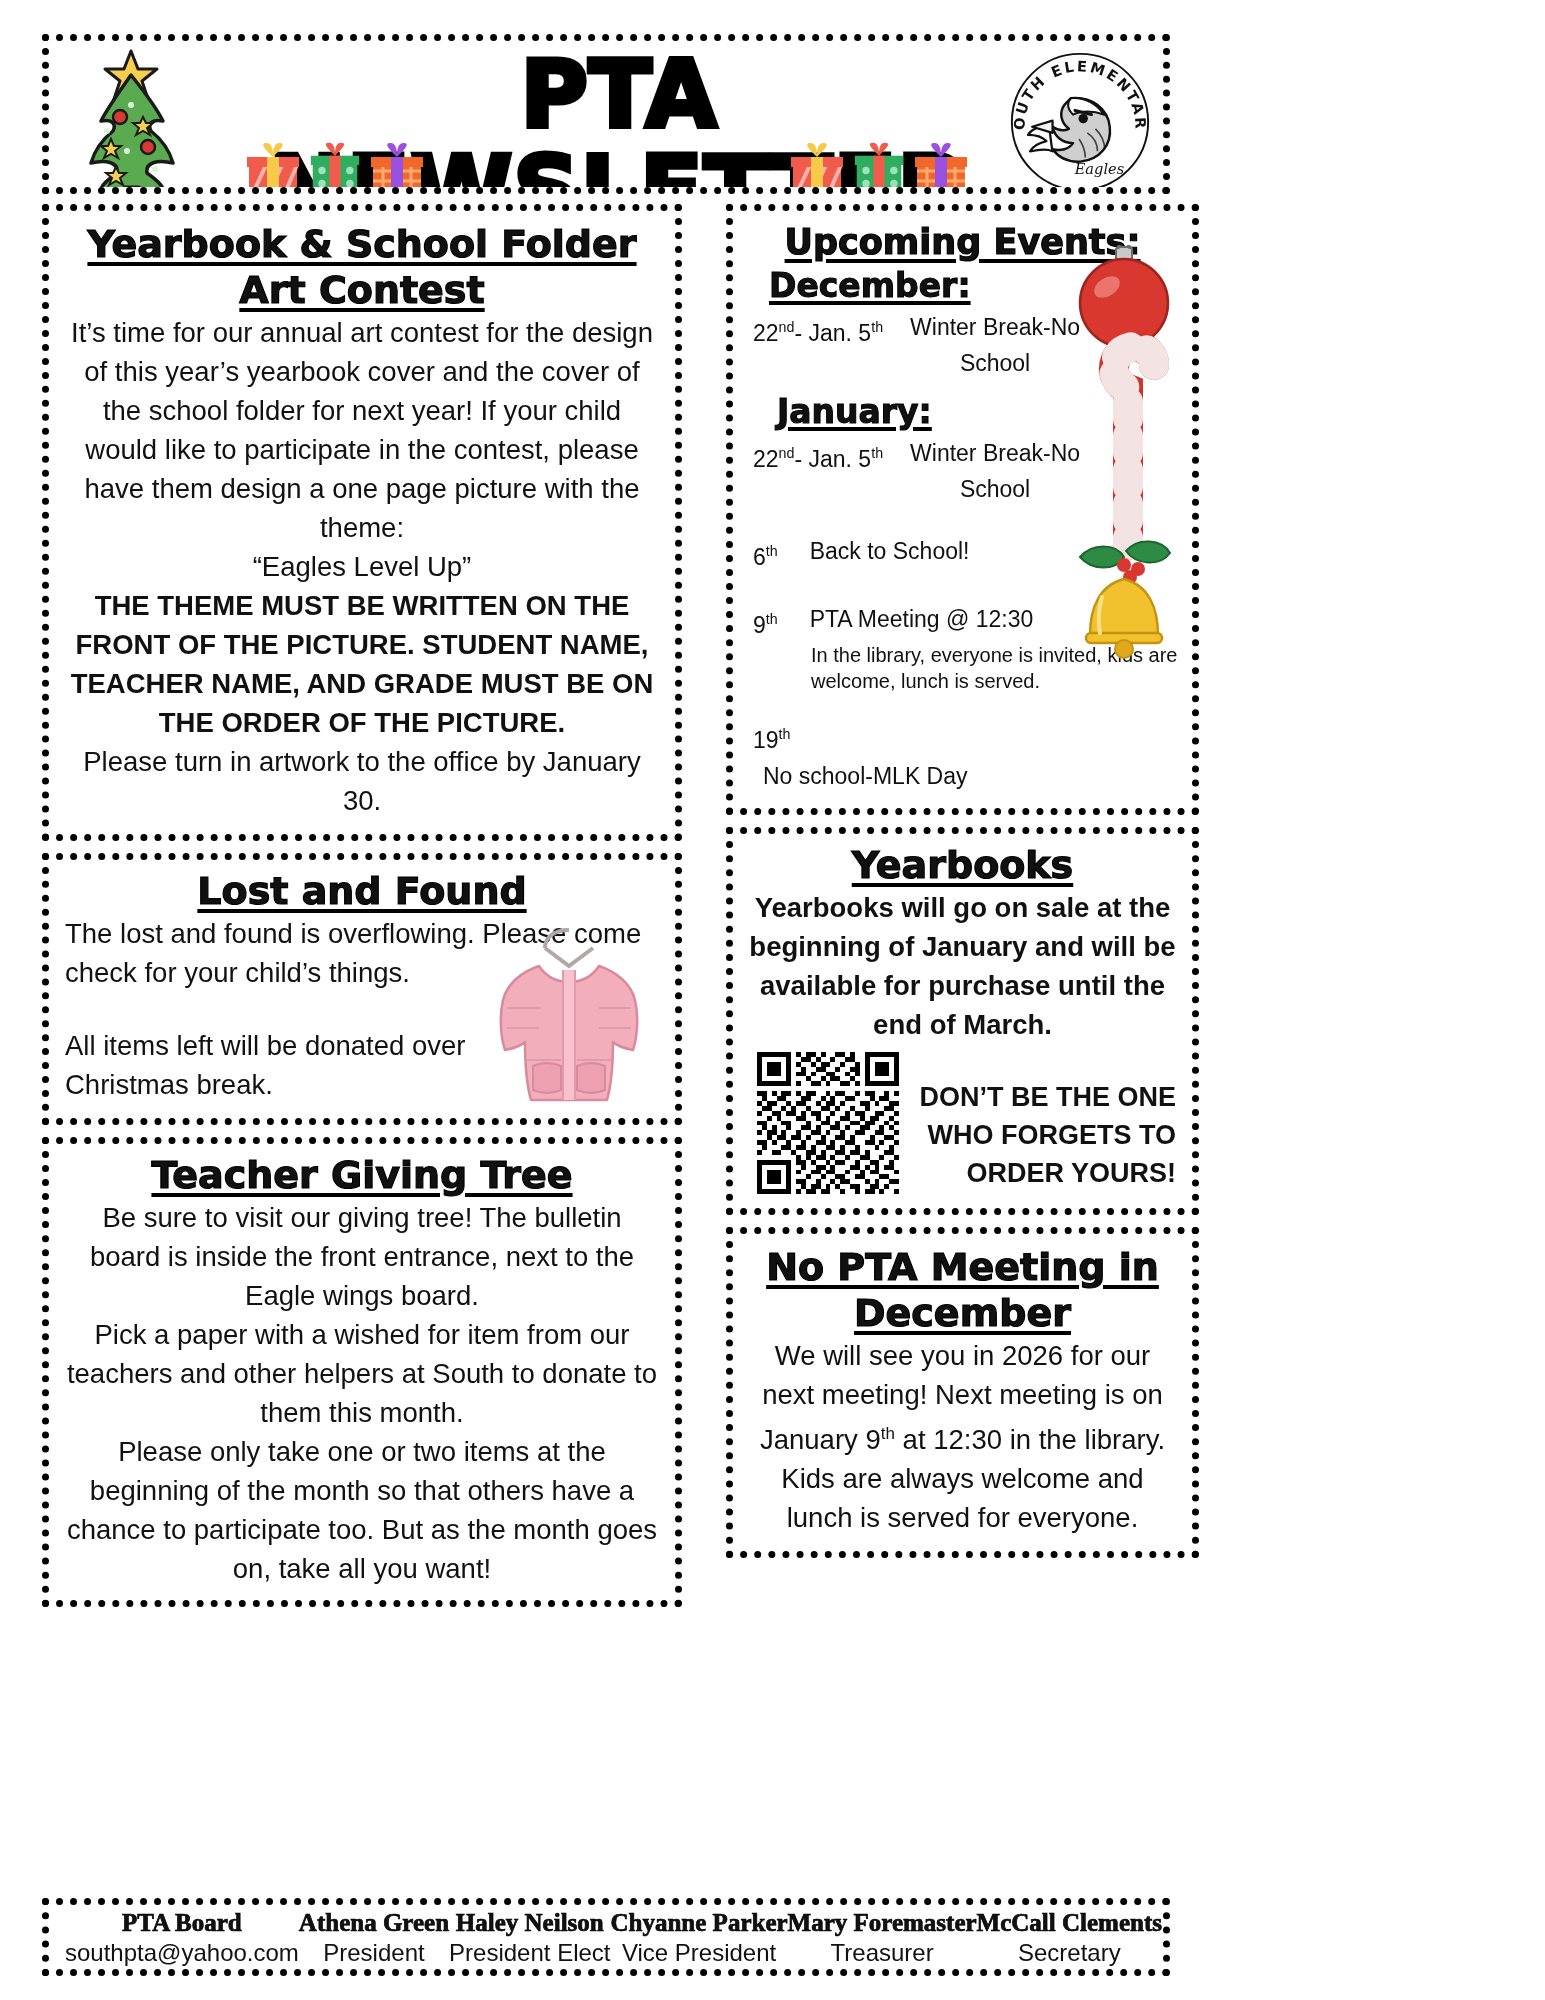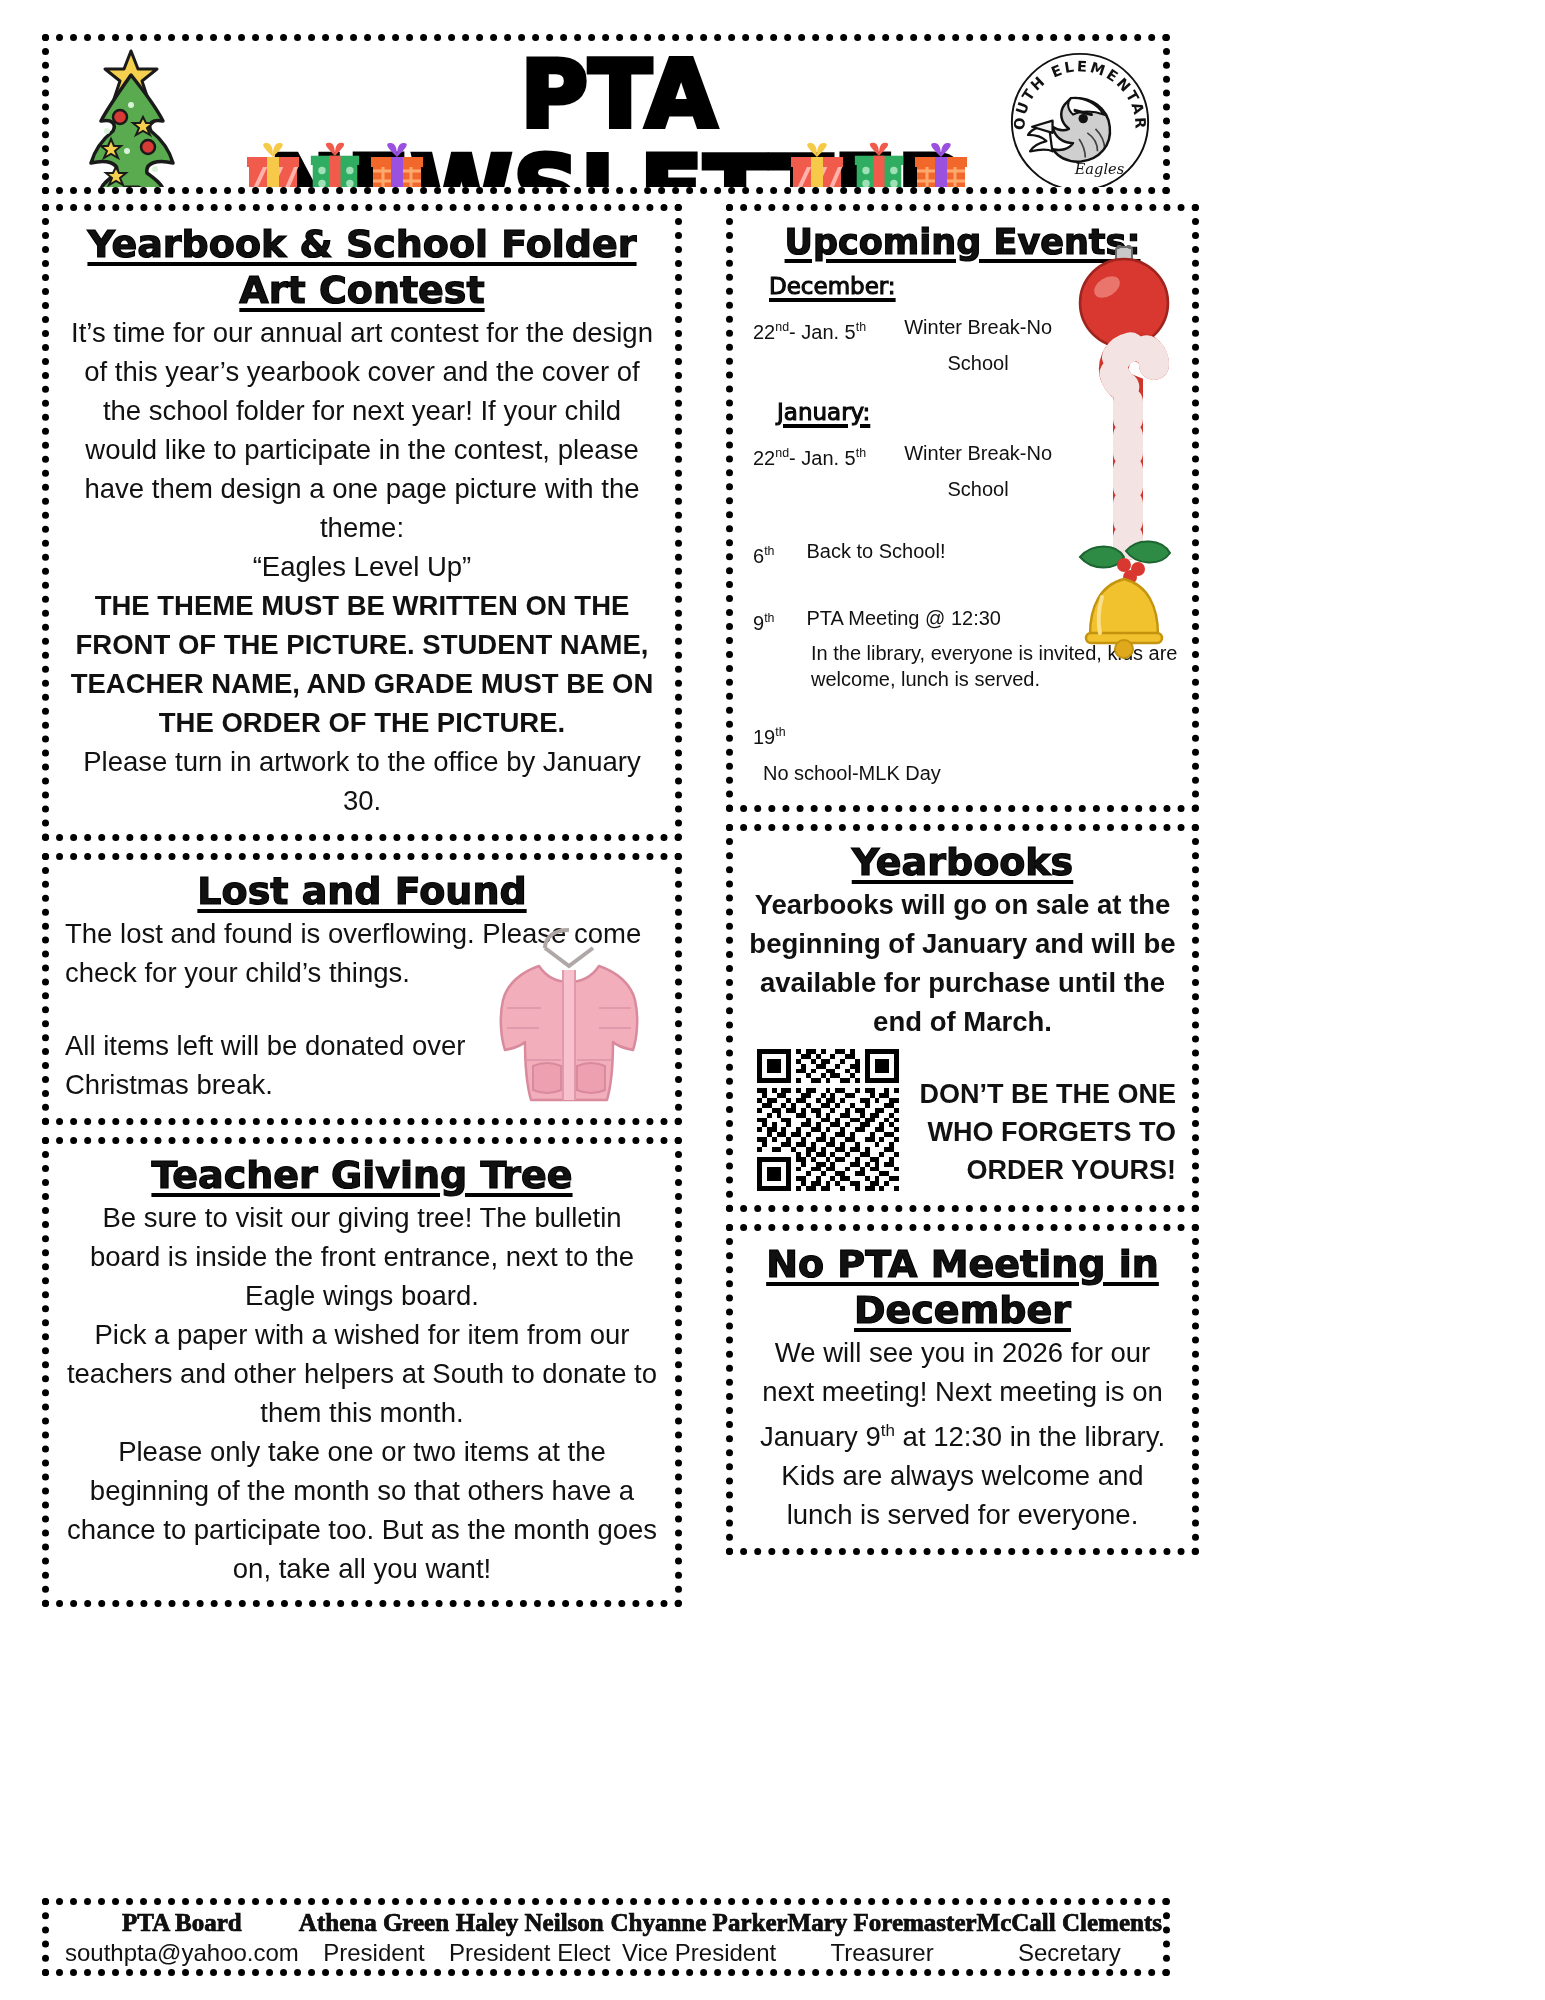--- a/index.html
+++ b/index.html
@@ -126,32 +126,32 @@
     font-size: 27.5px;
     line-height: 39px;
   }
   .body-txt.b { font-weight: bold; }
 
   sup { font-size: 0.62em; vertical-align: super; }
 
   
   .ev-month {
     font-family: "DejaVu Sans", sans-serif;
-    font-weight: normal;
-    font-size: 23px;
+    font-weight: bold;
+    font-size: 33px;
     line-height: 42px;
     text-align: center;
     text-decoration: underline;
     text-decoration-thickness: 4px;
     text-underline-offset: 4px;
     -webkit-text-stroke: 1px #000;
   }
   .ev-row {
     display: flex;
-    font-size: 20px;
+    font-size: 23px;
     line-height: 36px;
     margin-top: 2px;
   }
   .ev-date { white-space: nowrap; padding-left: 14px; }
   .ev-desc { flex: 1; padding-left: 12px; }
   .ev-note {
     font-size: 20px;
     line-height: 26px;
     padding-left: 72px;
     padding-right: 6px;

